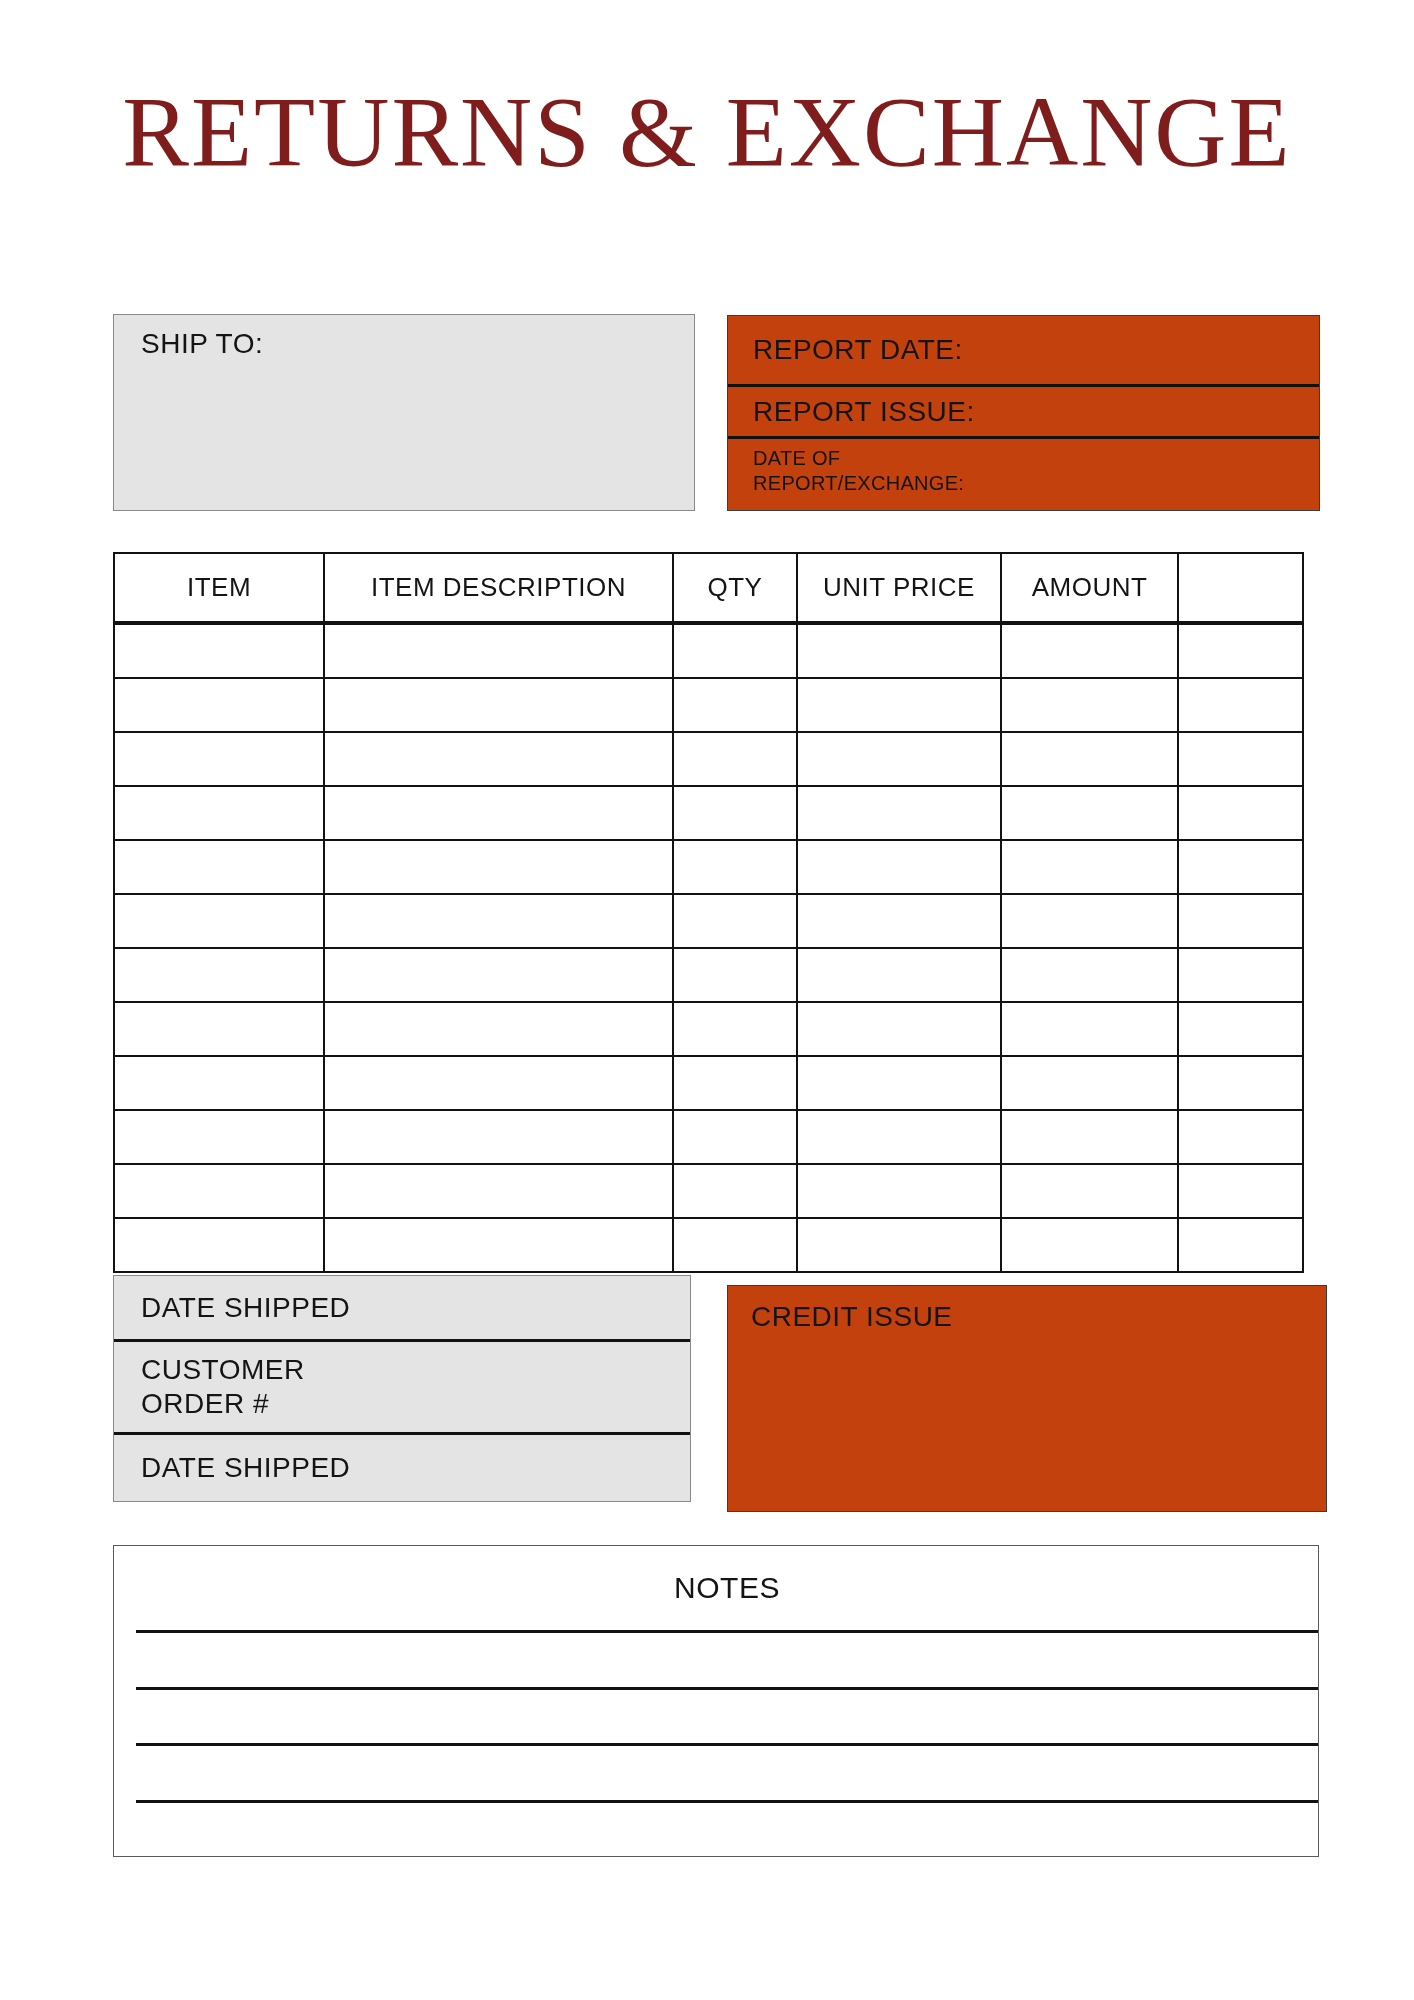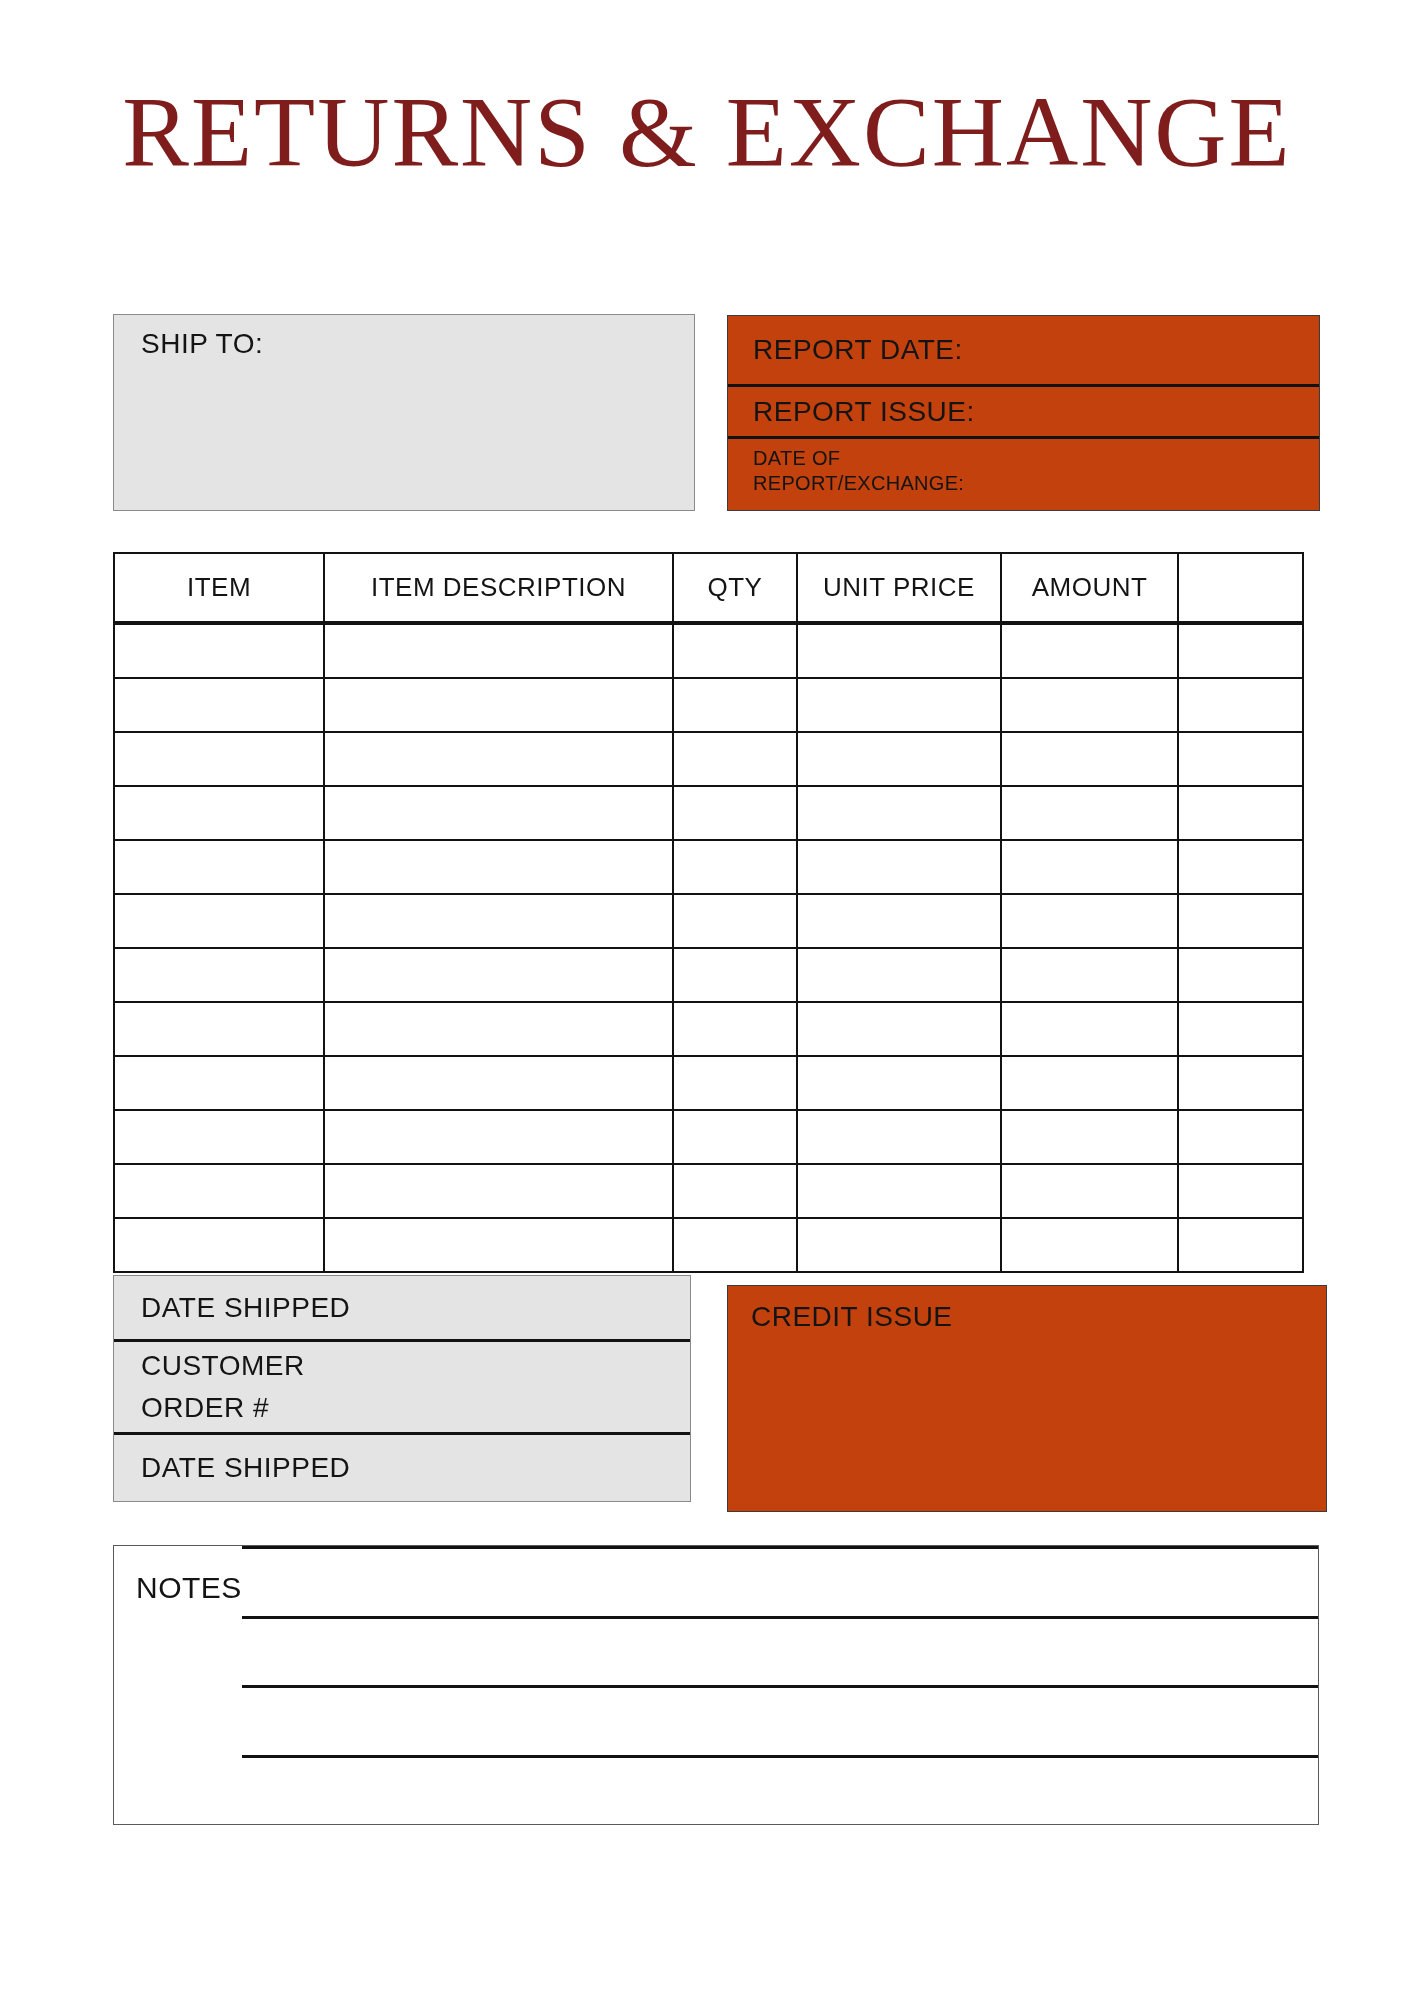--- a/index.html
+++ b/index.html
@@ -51,28 +51,28 @@
     text-align:center;vertical-align:middle;padding:10px;
   }
   table.items td{height:52px;border:2.5px solid var(--line);padding:0 8px;font-size:24px;}
 
   
   .ship-panel{left:113px;top:1275px;width:578px;height:227px;display:flex;flex-direction:column;}
   .ship-row{display:flex;align-items:center;box-sizing:border-box;padding-left:27px;font-size:28px;letter-spacing:0.5px;}
   .ship-row.s1{height:66px;border-bottom:3px solid var(--line);}
   .ship-row.s2{height:93px;border-bottom:3px solid var(--line);}
   .ship-row.s3{flex:1;}
-  .ship-row.s2 .wrap-label{display:block;max-width:200px;line-height:42px;}
+  .ship-row.s2 .wrap-label{display:block;max-width:200px;line-height:34px;}
 
   
   .credit-panel{left:727px;top:1285px;width:600px;height:227px;}
   .credit-label{display:block;padding:15px 0 0 23px;font-size:28px;letter-spacing:0.5px;}
 
   
-  .notes-panel{left:113px;top:1545px;width:1206px;height:280px;background:#ffffff;border:1.5px solid #5a5a5a;display:flex;flex-direction:row;padding-left:22px;}
+  .notes-panel{left:113px;top:1545px;width:1206px;height:312px;background:#ffffff;border:1.5px solid #5a5a5a;display:flex;flex-direction:column;padding-left:22px;}
   .notes-header{height:84px;flex:none;display:flex;align-items:center;justify-content:center;font-size:30px;letter-spacing:0.5px;}
   .note-line{flex:1;border-top:3px solid var(--line);}
 </style>
 </head>
 <body>
 
 <div class="page">
 
   <h1 class="title">RETURNS &amp; EXCHANGE</h1>
 

